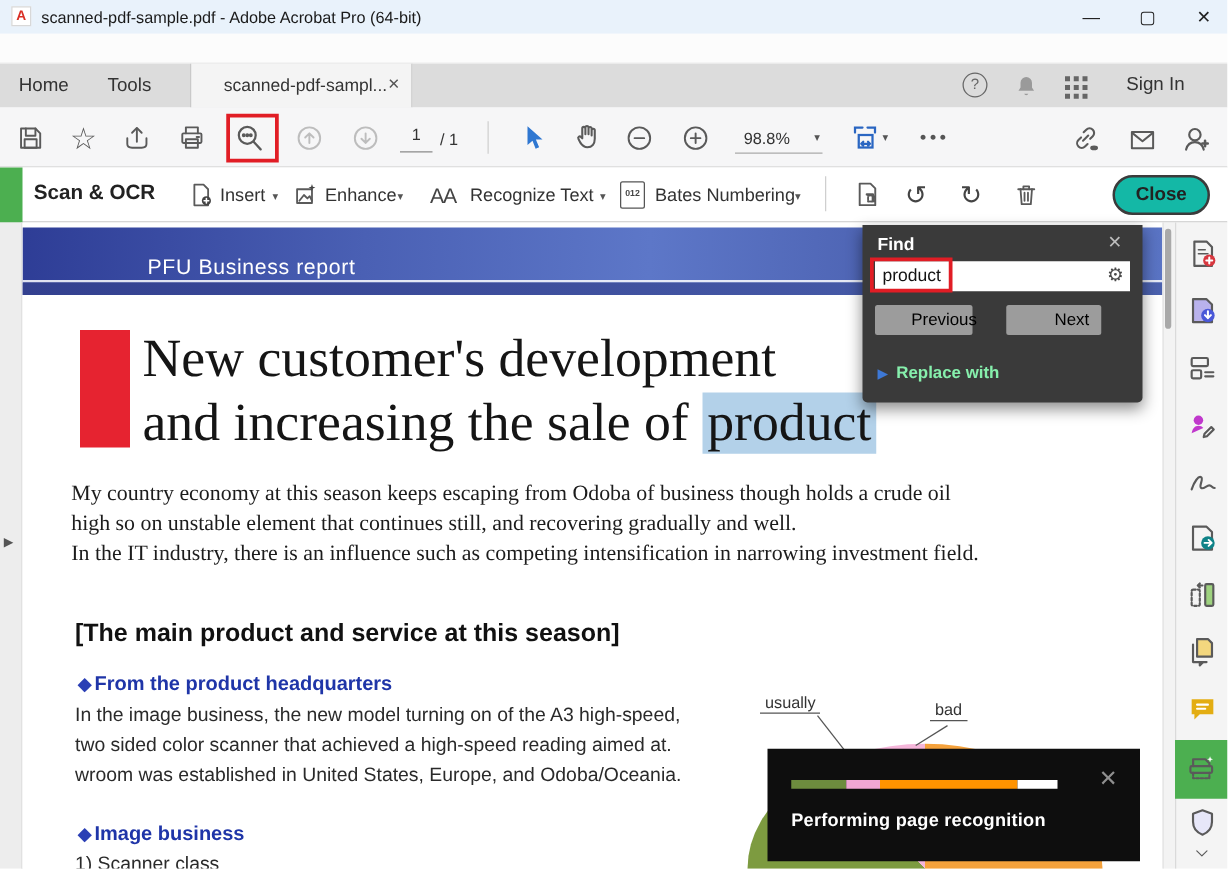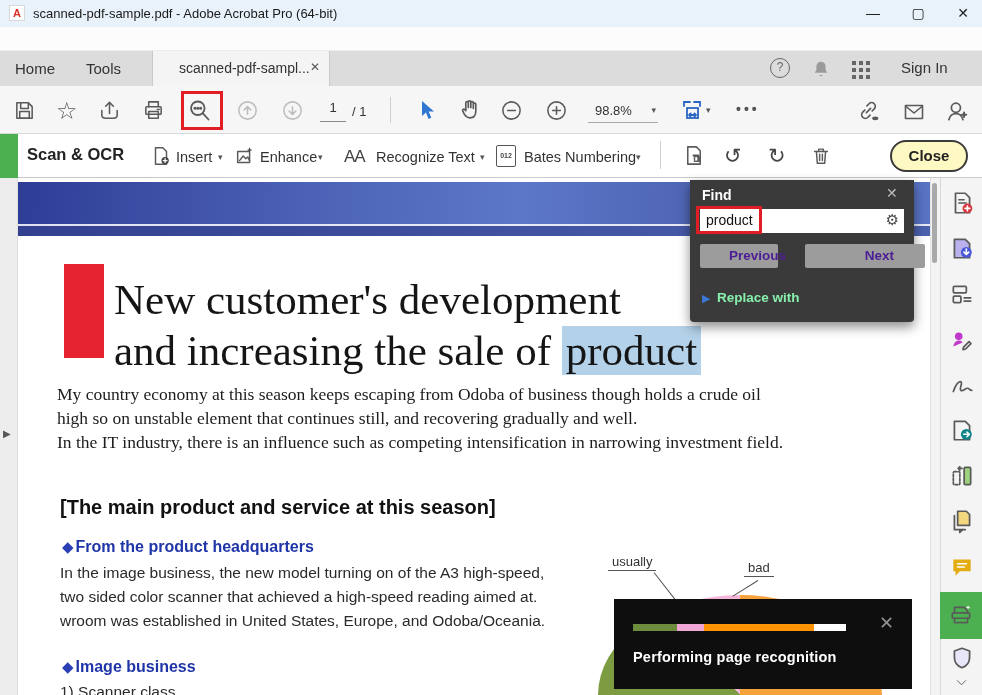--- a/index.html
+++ b/index.html
@@ -43,32 +43,32 @@
   #more-dots { left:736px; top:101px; font-size:14px; color:#555; letter-spacing:3px; font-weight:bold; }
 
   
   #ocrbar { left:0; top:134px; width:982px; height:44px; background:#fff; border-bottom:1px solid #c9c9c9; }
   #ocr-green-strip { left:0; top:134px; width:18px; height:44px; background:#4caf50; }
   #ocr-title { left:27px; top:145px; font-size:16.5px; font-weight:bold; color:#222; }
   .ocr-label { font-size:14.5px; color:#333; top:149px; }
   #bates-icon { left:496px; top:145px; width:20px; height:22px; border:1.4px solid #555; border-radius:2px; font-size:7px; color:#444; text-align:center; line-height:20px; font-weight:bold; }
   #recognize-icon { left:344px; top:147px; font-size:17px; color:#444; letter-spacing:-1px; }
   .rot { font-size:21px; color:#444; top:144px; }
-  #close-btn { left:890px; top:140px; width:78px; height:32px; border:2px solid #3b3b3b; border-radius:16px; background:#fef9c3; font-size:15px; font-weight:bold; color:#222; text-align:center; line-height:28px; }
+  #close-btn { left:890px; top:140px; width:78px; height:32px; border:2px solid #3b3b3b; border-radius:16px; background:#14b8a6; font-size:15px; font-weight:bold; color:#222; text-align:center; line-height:28px; }
 
   
   #gutter { left:0; top:178px; width:18px; height:517px; background:#ededed; border-right:1px solid #ddd; }
   #panel-handle { left:3px; top:428px; font-size:10px; color:#555; }
   #page { left:18px; top:178px; width:912px; height:517px; background:#fff; overflow:hidden; }
   #banner { left:0; top:4px; width:912px; height:54px; background:linear-gradient(92deg,#2e3d96 0%,#4a60b4 30%,#5d77c8 55%,#4a5fae 80%,#5a74c4 100%); }
   #banner-title { left:100px; top:22px; color:#fff; font-size:17px; letter-spacing:.5px; }
   #banner-line { left:0; top:42px; width:912px; height:2px; background:rgba(255,255,255,.85); }
   #banner-strip { left:0; top:44px; width:912px; height:10px; background:linear-gradient(92deg,#33408f,#4b61ae); }
   #red-bar { left:46px; top:86px; width:40px; height:94px; background:#e62330; }
-  #headline { left:96px; top:96px; font-family:"Liberation Serif", serif; font-size:43px; line-height:51px; color:#151515; white-space:nowrap; }
+  #headline { left:96px; top:84px; font-family:"Liberation Serif", serif; font-size:43px; line-height:51px; color:#151515; white-space:nowrap; }
   #headline .hl { background:#b3d1e9; padding:1px 4px; }
   .para1-line { font-family:"Liberation Serif", serif; font-size:17.5px; color:#1c1c1c; white-space:nowrap; }
   #section-heading { left:42px; top:318px; font-size:20px; font-weight:bold; color:#111; }
   .sub-title { font-size:16px; font-weight:bold; color:#1f35a8; }
   .diamond { color:#2b3fb5; font-size:15px; margin-right:2px; }
   .sub-line { font-size:15.5px; color:#2a2a2a; white-space:nowrap;text-align:right; }
   #pie { left:580px; top:417px; width:284px; height:200px; border-radius:50%;
     background:conic-gradient(from 0deg,#f5a23c 0deg 190deg,#a9cbea 190deg 245deg,#7d9b40 245deg 318deg,#f5b6da 318deg 360deg); }
   .pie-label { font-size:13px; color:#333; border-bottom:1px solid #555; padding:0 4px 1px 4px; }
   .leader { height:1px; background:#555; transform-origin:left center; }
@@ -80,21 +80,21 @@
   .rp-icon { left:949px; width:26px; height:26px; }
   #ocr-tile { left:940px; top:592px; width:42px; height:47px; background:#4caf50; }
 
   
   #find-panel { left:690px; top:180px; width:224px; height:142px; background:#3a3a3a; border-radius:0 0 4px 4px; box-shadow:0 5px 12px rgba(0,0,0,.45); z-index:40; }
   #find-title { left:12px; top:7px; font-size:14px; font-weight:bold; color:#fff; }
   #find-close { left:196px; top:5px; font-size:14px; color:#bdbdbd; }
   #find-input { left:10px; top:29px; width:204px; height:24px; background:#fff; }
   #find-query { position:absolute; left:6px; top:3px; font-size:14px; color:#111; }
   #find-gear { position:absolute; right:5px; top:2px; font-size:15px; color:#4a4a4a; }
-  .find-btn { top:64px; height:24px; background:#9c9c9c; color:#4c1d95; font-size:13.5px; font-weight:bold; text-align:center; line-height:24px; border-radius:2px;padding-left:29px; }
+  .find-btn { top:64px; height:24px; background:#9c9c9c; color:#000000; font-size:13.5px; font-weight:normal; text-align:center; line-height:24px; border-radius:2px;padding-left:29px; }
   #replace-arrow { left:12px; top:112px; font-size:11px; color:#3d78d6; }
   #replace-label { left:27px; top:110px; font-size:13.5px; font-weight:bold; color:#86efac; }
 
   
   #toast { left:614px; top:599px; width:298px; height:90px; background:#0e0e0e; z-index:30; }
   #toast-bar { position:absolute; left:19px; top:25px; width:213px; height:7px; display:flex; }
   #toast-bar .s1{width:44px;background:#6d8c3e;} #toast-bar .s2{width:27px;background:#f0a6d4;}
   #toast-bar .s3{width:110px;background:#ff9300;} #toast-bar .s4{width:32px;background:#ffffff;}
   #toast-close { position:absolute; left:265px; top:13px; font-size:18px; color:#8f8f8f; }
   #toast-msg { position:absolute; left:19px; top:50px; font-size:14.5px; font-weight:bold; color:#fff; letter-spacing:.2px; }
@@ -251,20 +251,21 @@
     <path d="M7 7l1 13h8l1-13"></path>
     <path d="M10.5 10v7M13.5 10v7"></path>
 </svg>
 <div class="abs" id="close-btn">Close</div>
 
 <div class="abs" id="gutter"></div>
 <span class="abs" id="panel-handle">▶</span>
 
 <div class="abs" id="page">
   <div class="abs" id="banner">
+    <span class="abs" id="banner-title">PFU Business report</span>
     <div class="abs" id="banner-line"></div>
     <div class="abs" id="banner-strip"></div>
   </div>
   <div class="abs" id="red-bar"></div>
   <div class="abs" id="headline">
     <div><span>New customer's development</span></div>
     <div><span>and increasing the sale of </span><span class="hl">product</span></div>
   </div>
   <div class="abs para1-line" style="left:39px;top:206px;">My country economy at this season keeps escaping from Odoba of business though holds a crude oil</div>
   <div class="abs para1-line" style="left:39px;top:230px;">high so on unstable element that continues still, and recovering gradually and well.</div>
@@ -350,21 +351,21 @@
 </svg>
 
 <div class="abs" id="find-panel">
   <span class="abs" id="find-title">Find</span>
   <span class="abs" id="find-close">✕</span>
   <div class="abs" id="find-input">
     <span id="find-query">product</span>
     <span id="find-gear">⚙</span>
   </div>
   <div class="abs find-btn" style="left:10px;width:78px;">Previous</div>
-  <div class="abs find-btn" style="left:115px;width:120px;">Next</div>
+  <div class="abs find-btn" style="left:115px;width:76px;">Next</div>
   <span class="abs" id="replace-arrow">▶</span>
   <span class="abs" id="replace-label">Replace with</span>
 </div>
 
 <div class="abs" id="toast">
   <div id="toast-bar">
     <div class="s1"></div>
     <div class="s2"></div>
     <div class="s3"></div>
     <div class="s4"></div>

